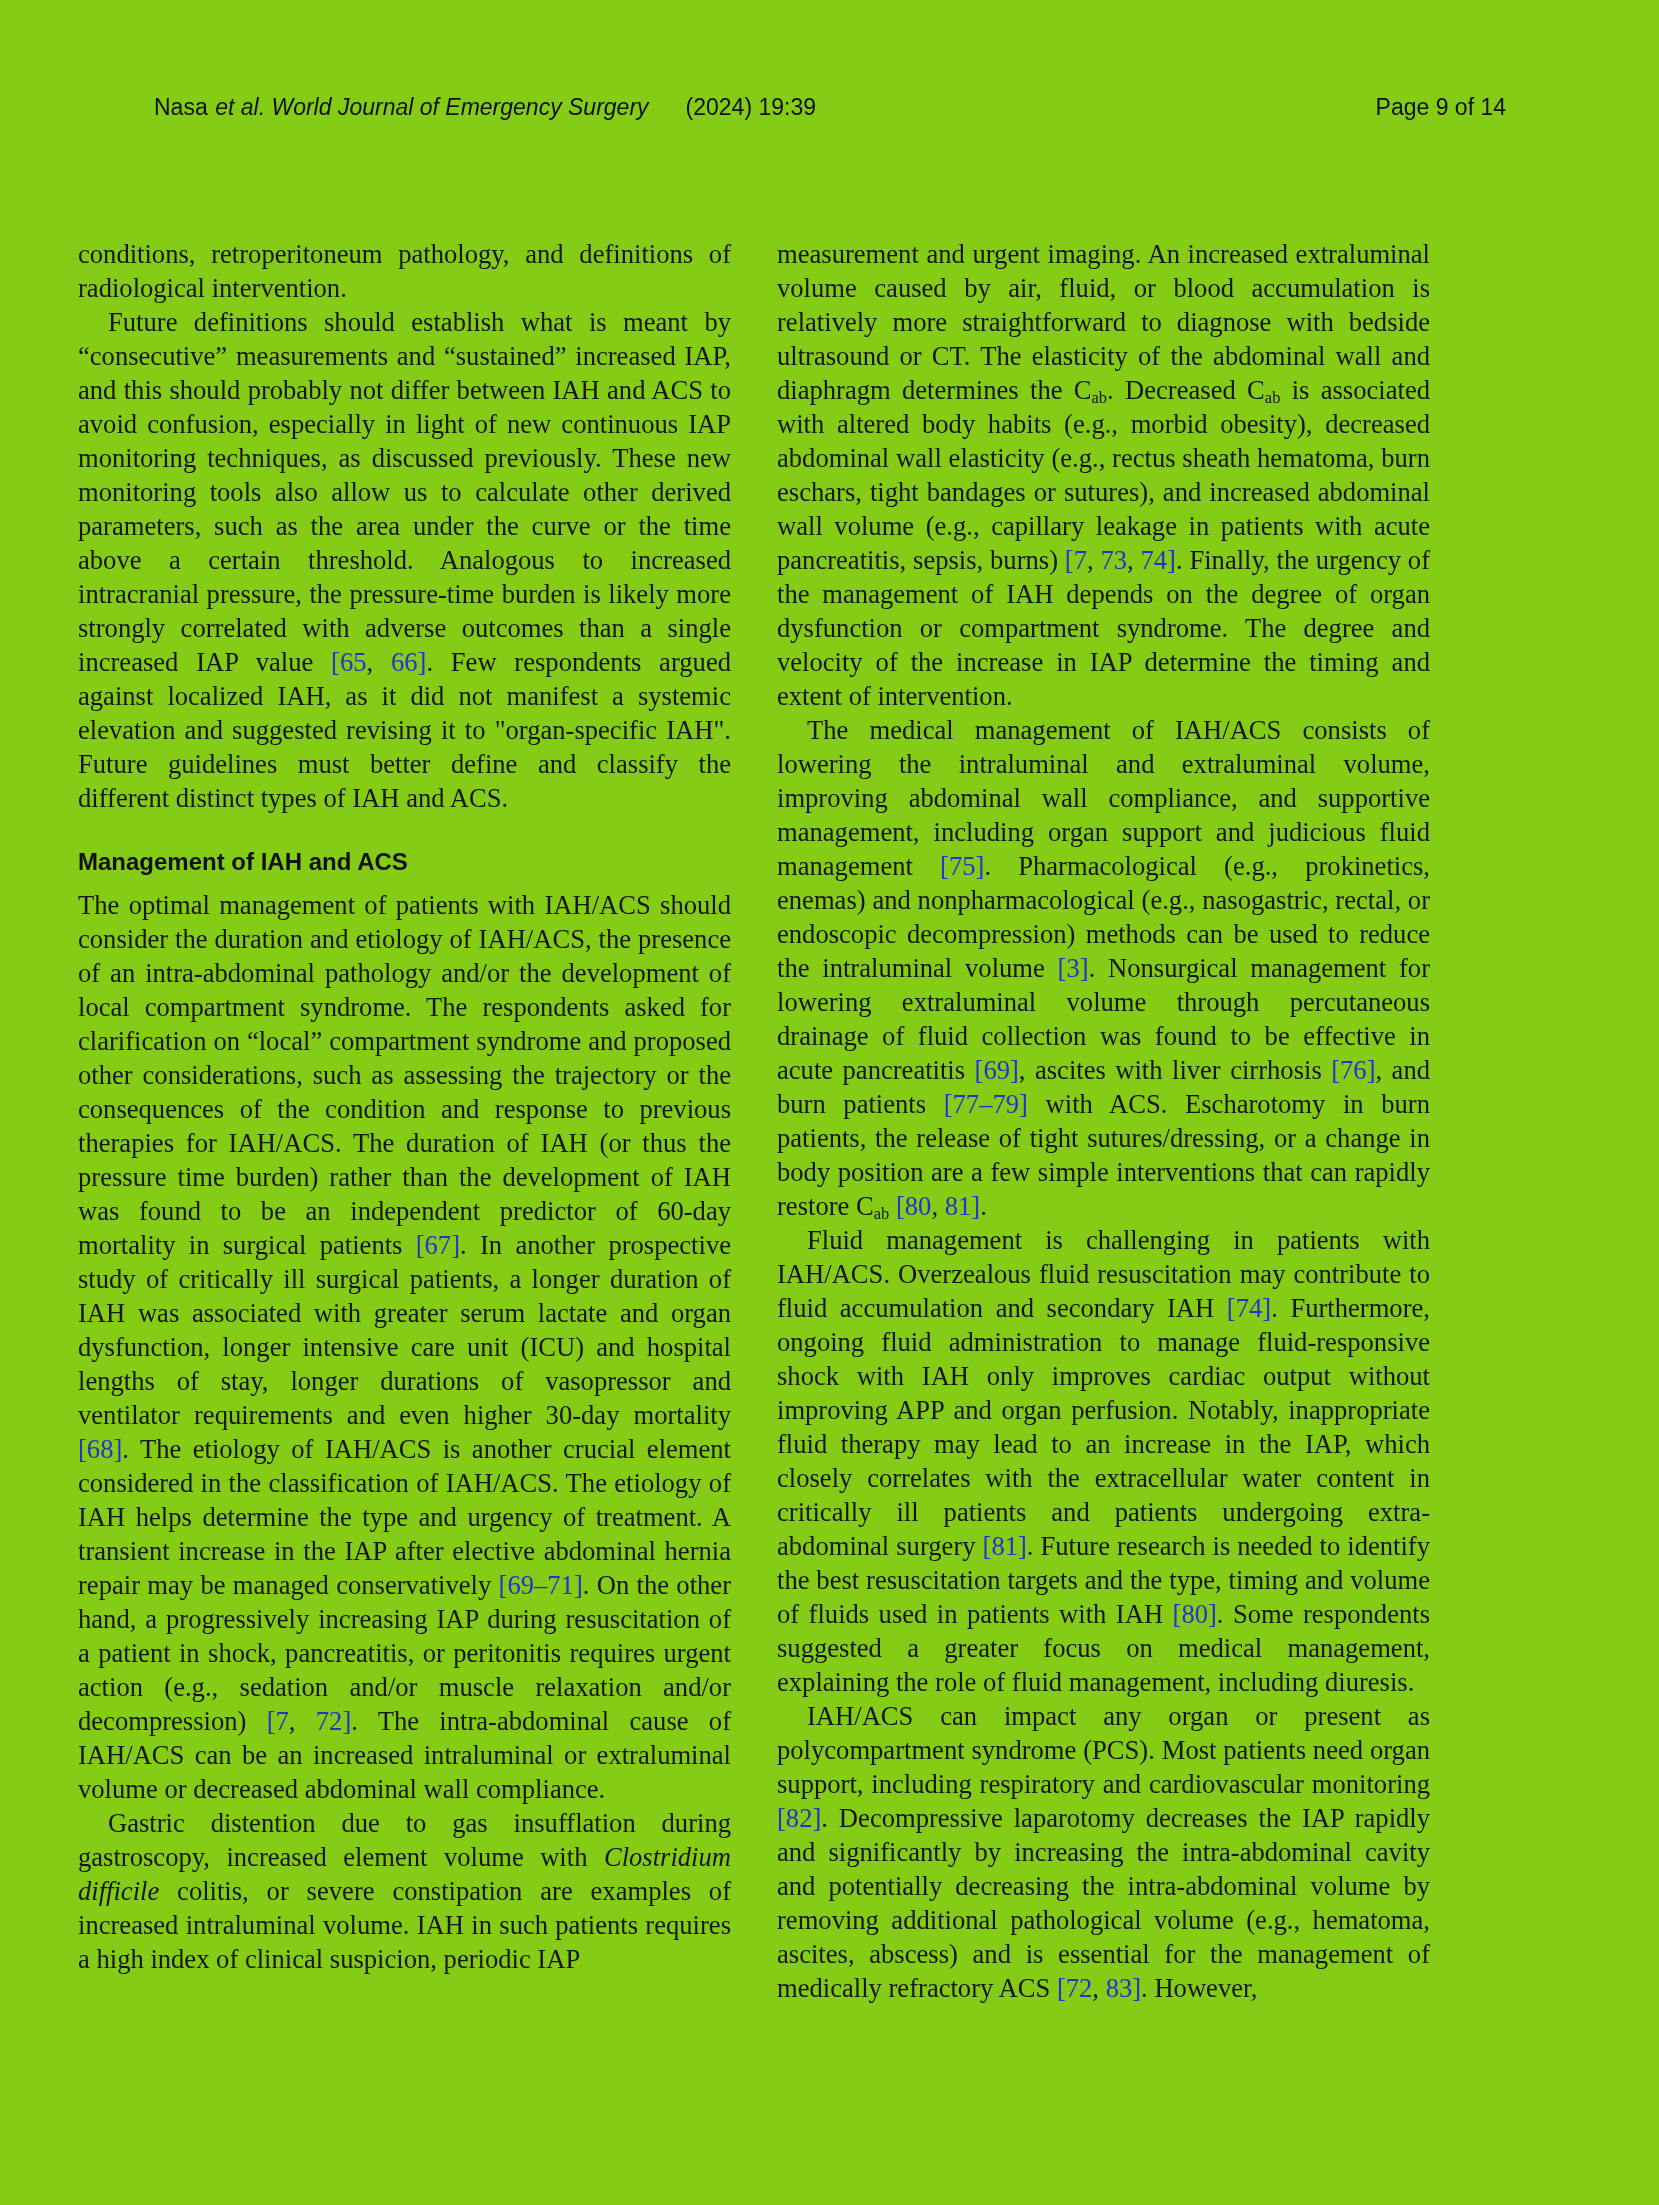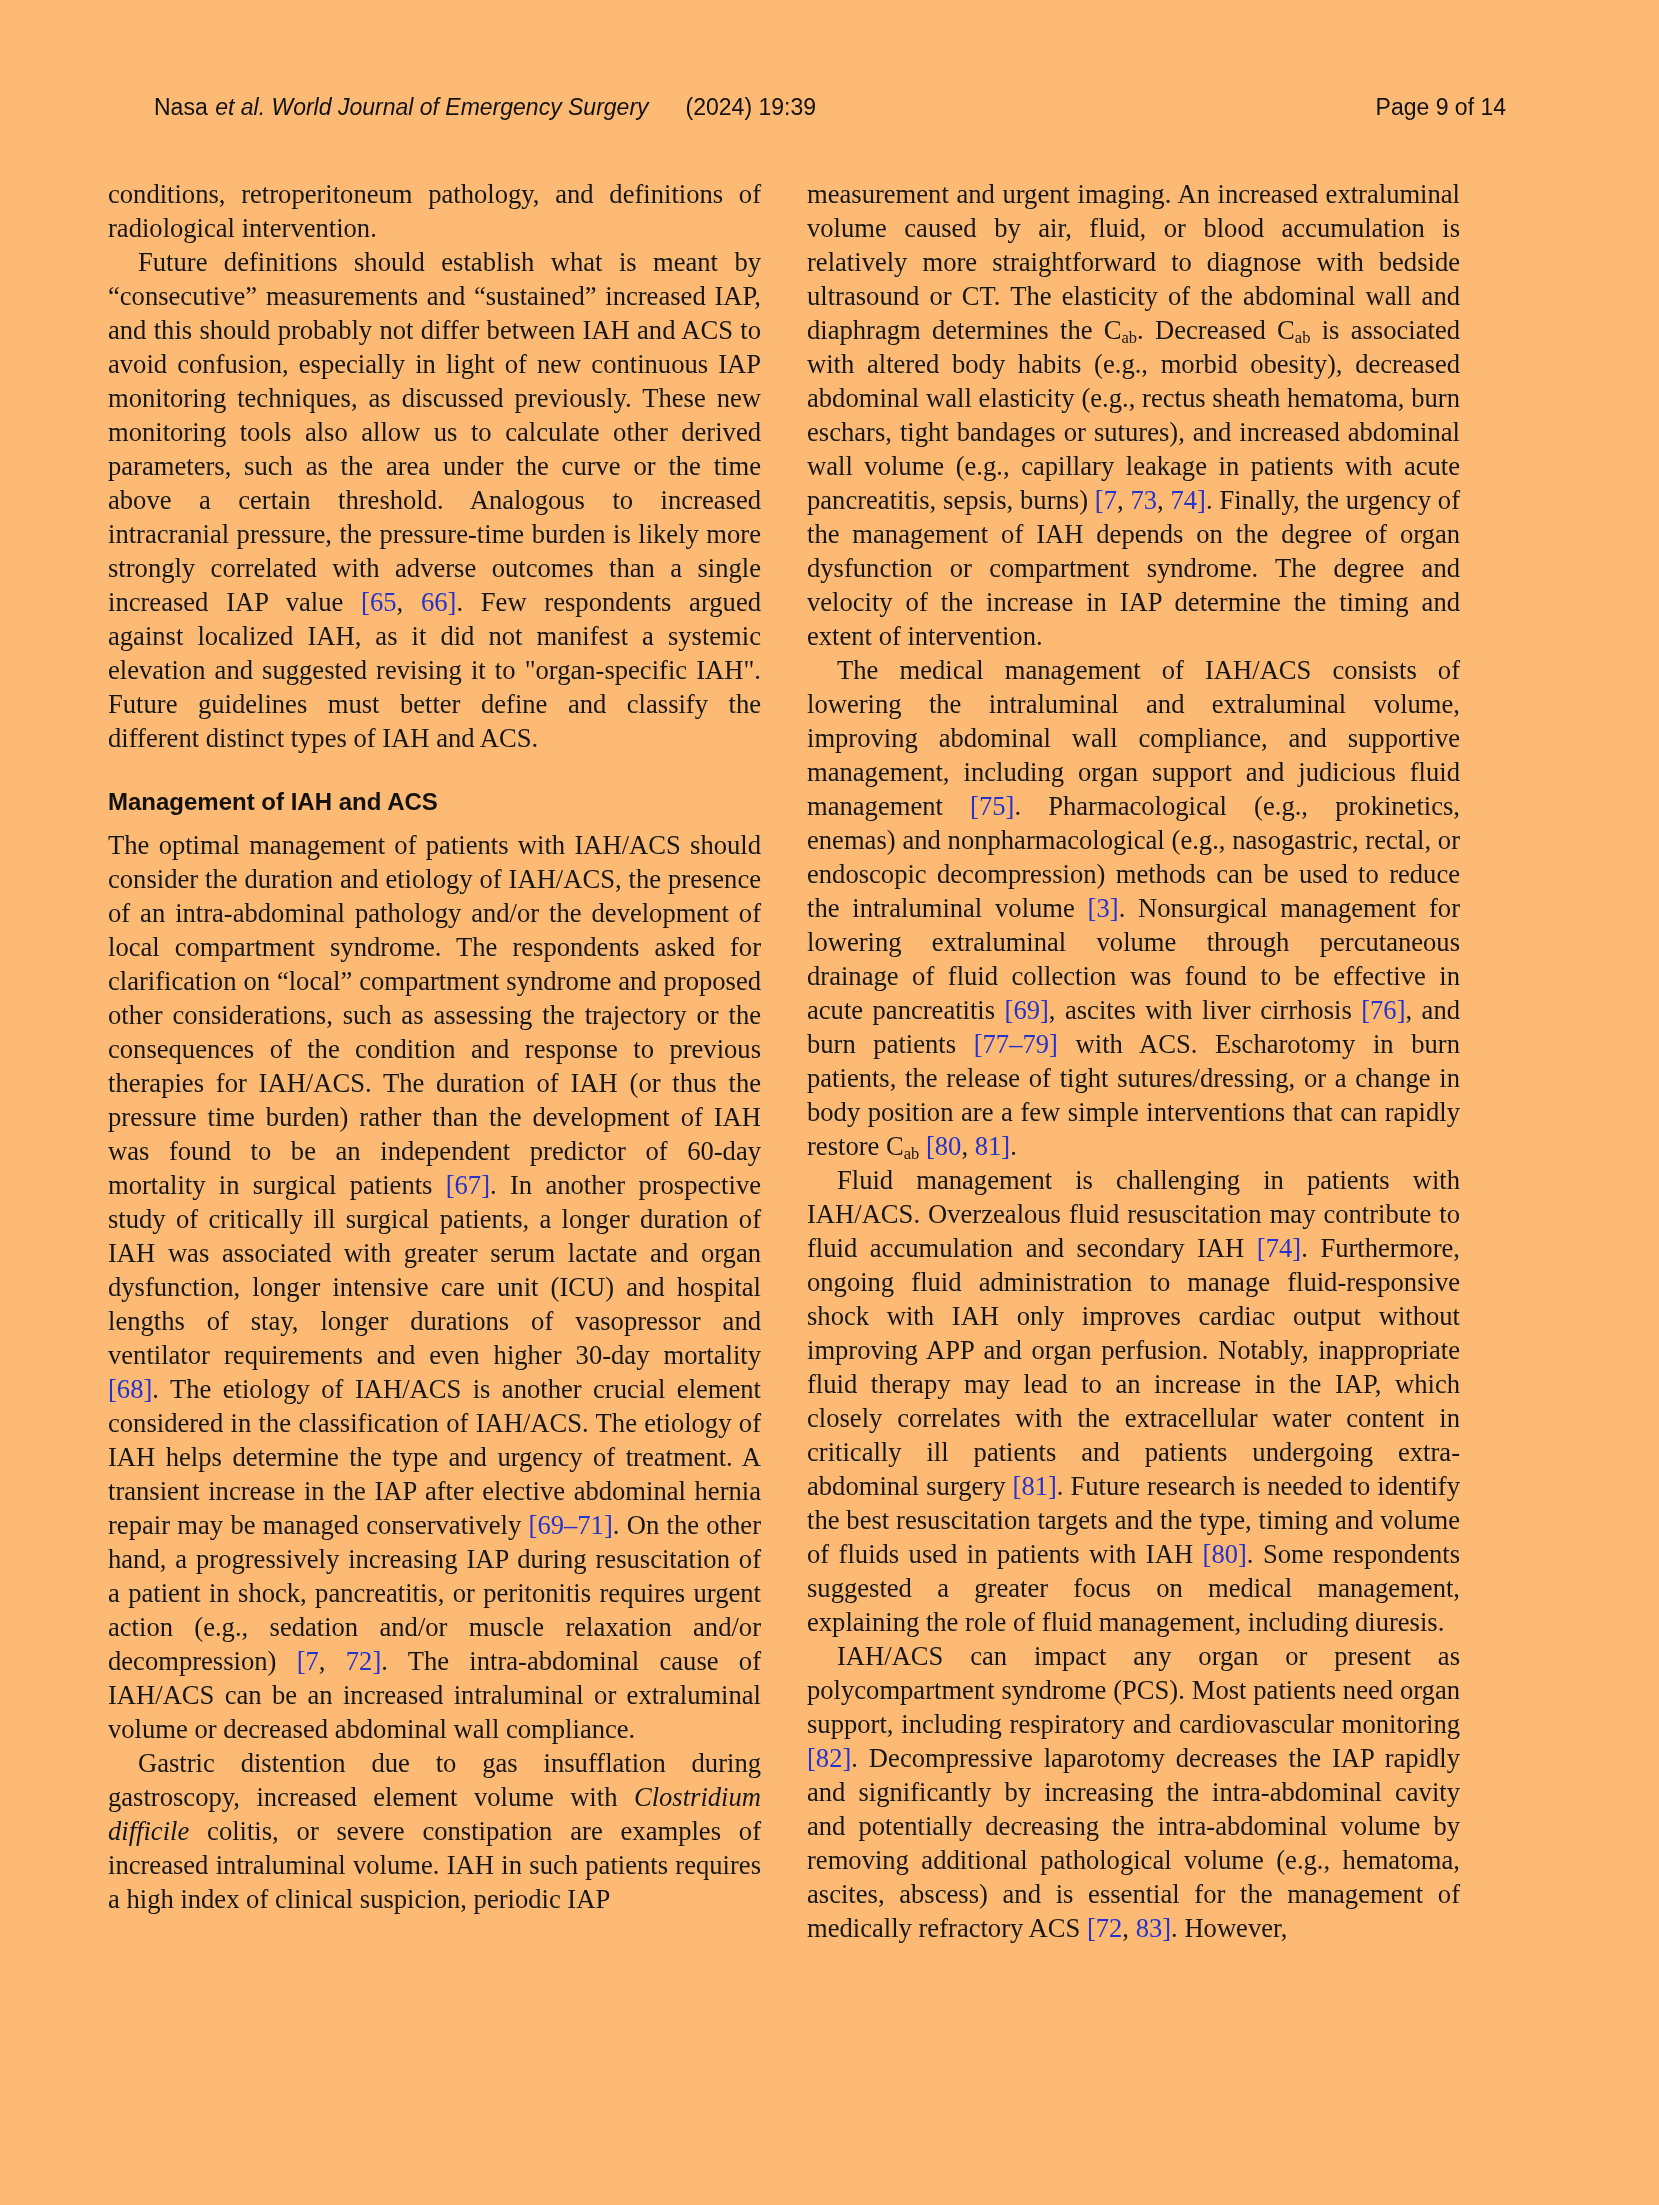--- a/index.html
+++ b/index.html
@@ -1,19 +1,19 @@
 <!DOCTYPE html>
 <html style="font-size:13.3px"><head>
 <meta charset="utf-8">
 <style>
   html, body { margin: 0; padding: 0; background: #ffffff; }
   .page {
     width: 1660px;
     height: 2205px;
-    background: #fdba74;
+    background: #84cc16;
     overflow: hidden;
     position: relative;
     font-family: "Liberation Serif", serif;
     color: #161616;
   }
   .running-head {
     display: flex;
     justify-content: space-between;
     align-items: baseline;
     padding: 93px 154px 0 154px;
@@ -23,22 +23,22 @@
     color: #111111;
   }
   .rh-left { white-space: nowrap; }
   .rh-authors { font-style: normal; }
   .rh-journal { font-style: italic; margin-left: 7.5px; }
   .rh-issue { font-style: normal; margin-left: 37px; }
   .rh-right { white-space: nowrap; }
   .columns {
     display: flex;
     gap: 46px;
-    padding: 0 108px;
-    margin-top: 56px;
+    padding: 0 78px;
+    margin-top: 116px;
   }
   .col {
     width: 653px;
     font-size: 26.6px;
     line-height: 34px;
     text-align: justify;
   }
   .col p { margin: 0; padding: 0; }
   .col p.indent { text-indent: 30px; }
   h2.section {

